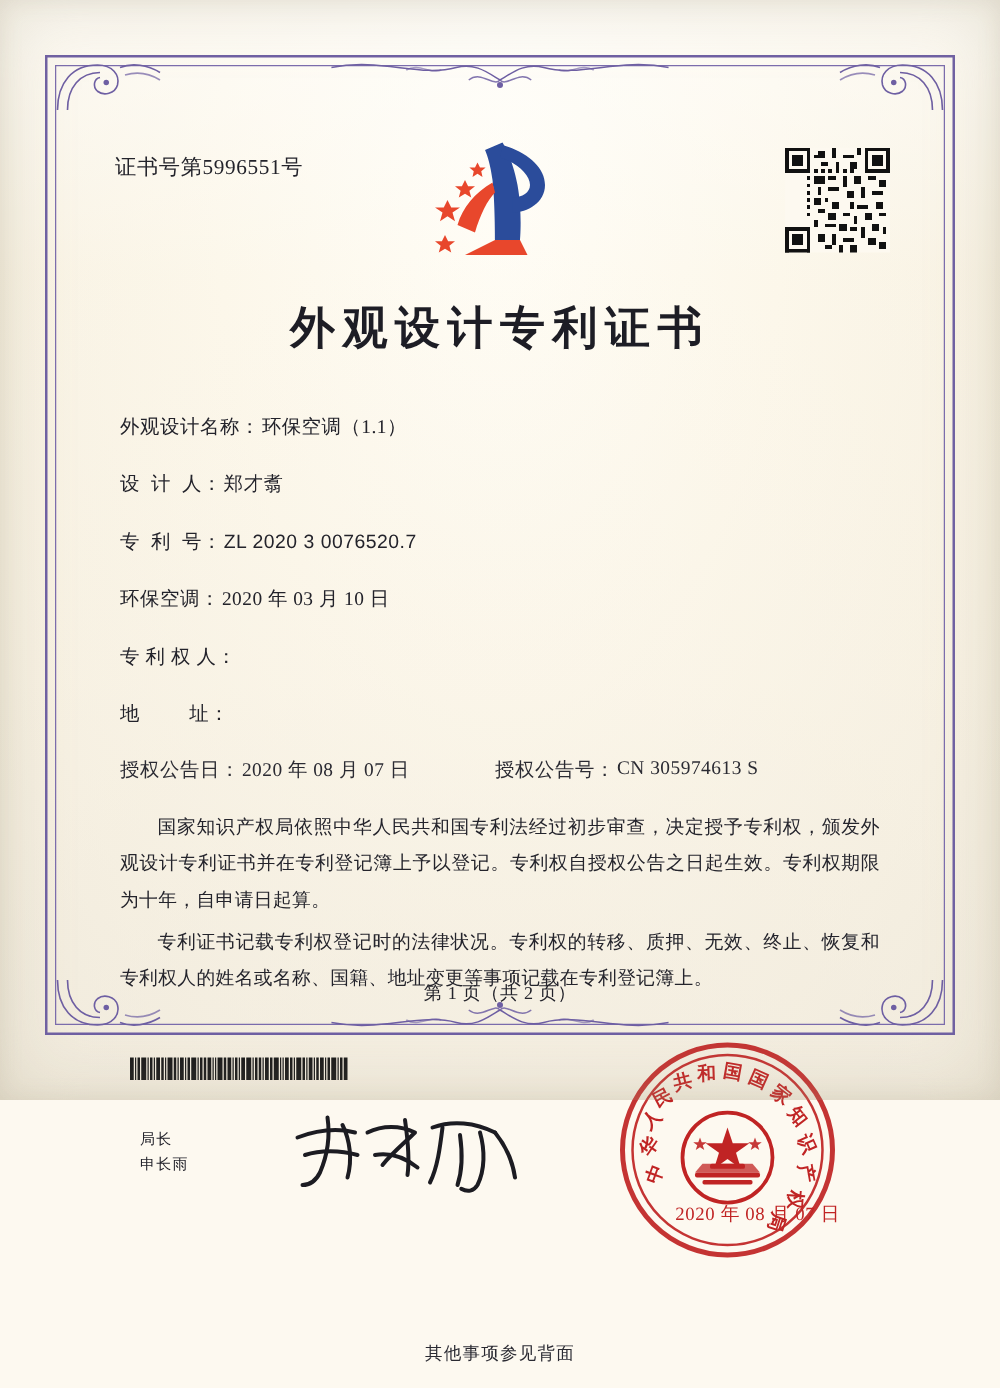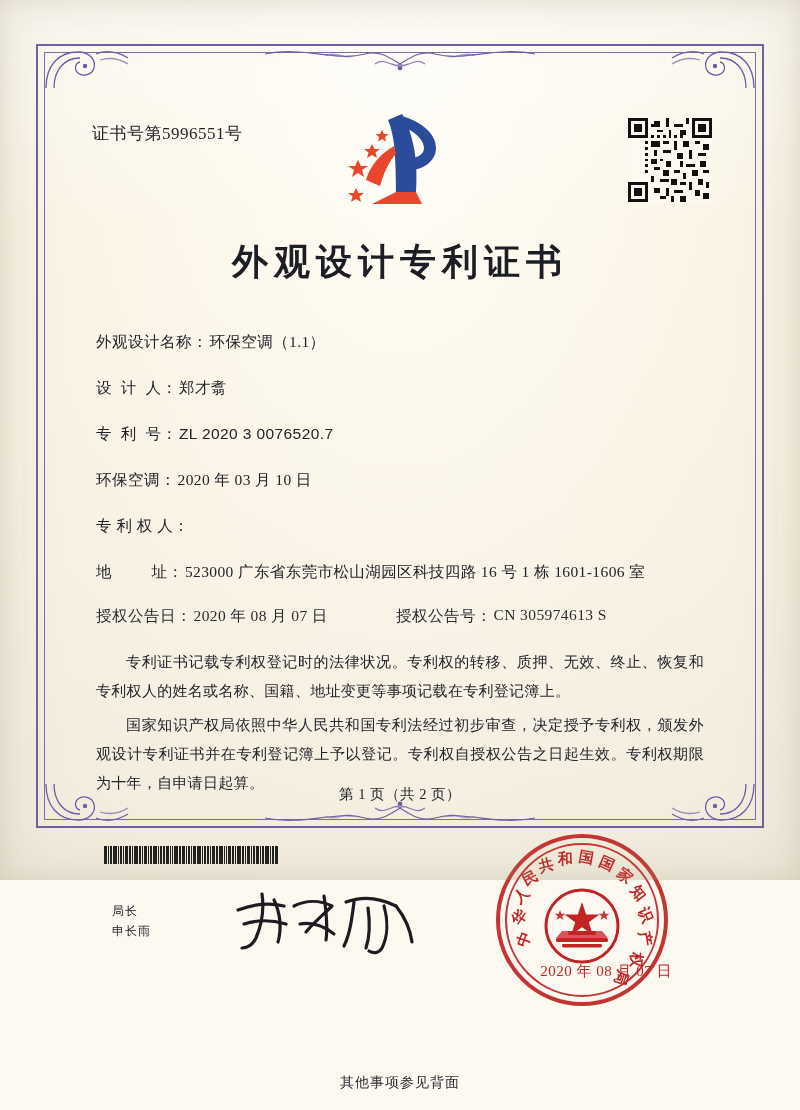--- a/index.html
+++ b/index.html
@@ -459,41 +459,40 @@
     </div>
 
     <div class="field-row">
       <span class="field-label">专 利 权 人</span>
       <span class="field-colon">：</span>
     </div>
 
     <div class="field-row">
       <span class="field-label">地         址</span>
       <span class="field-colon">：</span>
-      <span class="field-value">523000 广东省东莞市松山湖园区科技四路 16 号 1 栋 1601-1606 室</span>
     </div>
 
     <div class="row-split">
       <span class="half left">
         <span class="field-label">授权公告日</span>
         <span class="field-colon">：</span>
         <span class="field-value">2020 年 08 月 07 日</span>
       </span>
       <span class="half">
         <span class="field-label">授权公告号</span>
         <span class="field-colon">：</span>
         <span class="field-value">CN 305974613 S</span>
       </span>
     </div>
 
   </div>
 
   <div class="body-text">
+    <p>国家知识产权局依照中华人民共和国专利法经过初步审查，决定授予专利权，颁发外观设计专利证书并在专利登记簿上予以登记。专利权自授权公告之日起生效。专利权期限为十年，自申请日起算。</p>
     <p>专利证书记载专利权登记时的法律状况。专利权的转移、质押、无效、终止、恢复和专利权人的姓名或名称、国籍、地址变更等事项记载在专利登记簿上。</p>
-    <p>国家知识产权局依照中华人民共和国专利法经过初步审查，决定授予专利权，颁发外观设计专利证书并在专利登记簿上予以登记。专利权自授权公告之日起生效。专利权期限为十年，自申请日起算。</p>
   </div>
 
   <div class="barcode">
     <i style="width:3px"></i>
       <i style="width:1px"></i>
       <i style="width:2px"></i>
       <i style="width:4px"></i>
     <i style="width:1px"></i>
       <i style="width:2px"></i>
       <i style="width:1px"></i>

